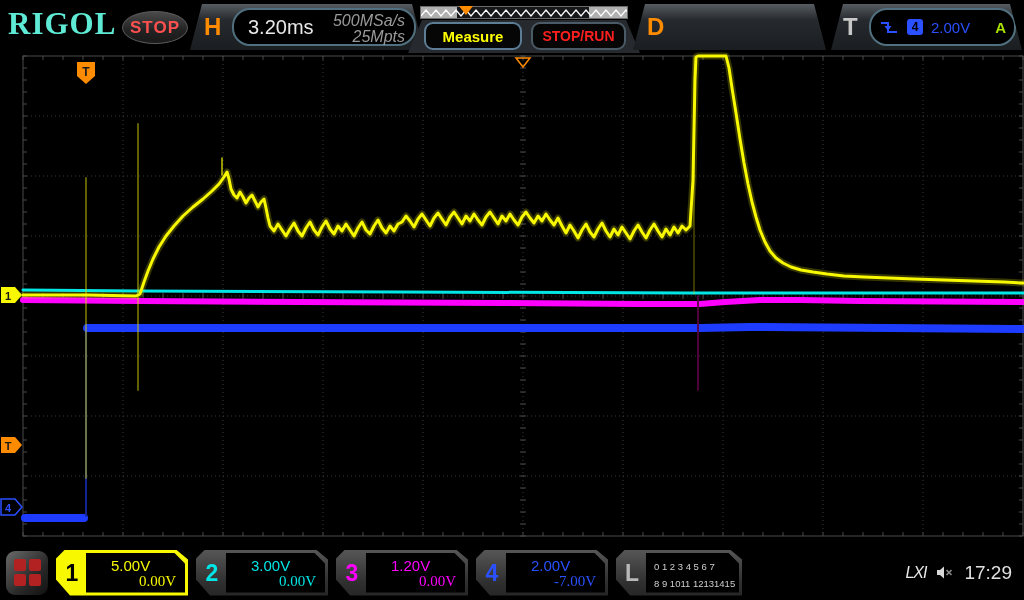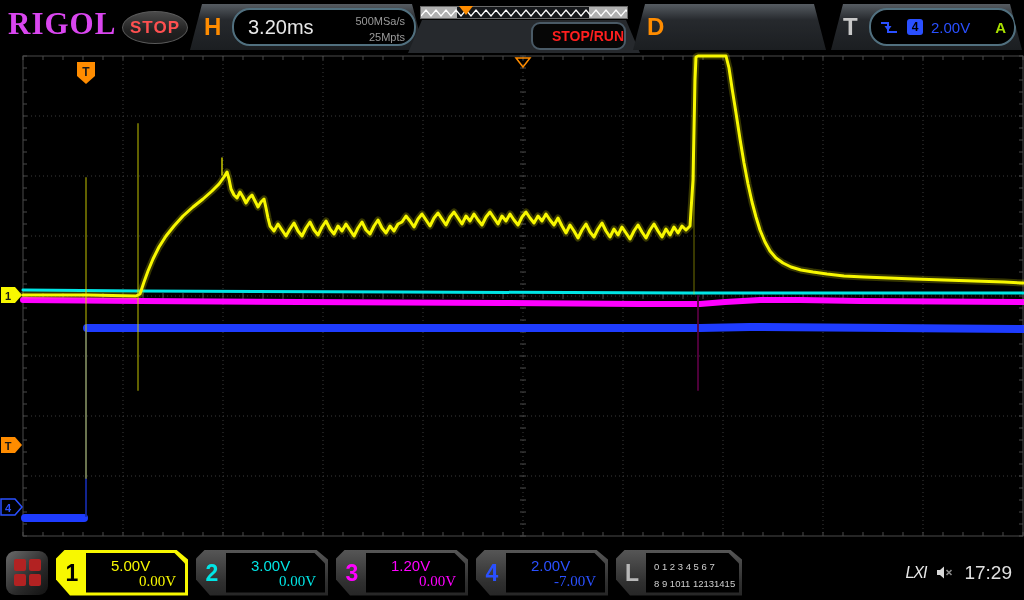--- a/index.html
+++ b/index.html
@@ -1,35 +1,35 @@
 <!DOCTYPE html>
 <html><head>
 <meta charset="utf-8">
 <style>
   html,body{margin:0;padding:0;background:#000;}
   #screen{position:relative;width:1024px;height:600px;background:#000;overflow:hidden;
           font-family:"Liberation Sans",sans-serif;-webkit-font-smoothing:antialiased;}
   
   #topbar{position:absolute;left:0;top:0;width:1024px;height:54px;background:#000;}
   #logo{position:absolute;left:8px;top:6px;font-family:"Liberation Serif",serif;
-        font-weight:bold;font-size:31px;color:#d946ef;letter-spacing:1px;}
+        font-weight:bold;font-size:31px;color:#5eead4;letter-spacing:1px;}
   #stop-badge{position:absolute;left:122px;top:11px;width:64px;height:31px;border-radius:50%;
         background:linear-gradient(180deg,#4a4a4a,#222 60%,#1a1a1a);border:1px solid #5a5a5a;
         display:flex;align-items:center;justify-content:center;}
   #stop-badge span{color:#ff5050;font-weight:bold;font-size:17px;letter-spacing:1px;}
   .tb-panel{position:absolute;top:4px;height:46px;background:linear-gradient(180deg,#565c62,#26292d 35%,#1b1e21);}
   .tb-slant{clip-path:polygon(12px 0,calc(100% - 12px) 0,100% 100%,0 100%);}
   .tb-letter{position:absolute;top:50%;transform:translateY(-50%);font-weight:bold;font-size:24px;}
   .tb-box{position:absolute;top:4px;bottom:4px;background:#000;border:2px solid #51707f;
           border-radius:18px;box-shadow:inset 0 0 0 1px #000;}
   #h-panel{left:190px;width:234px;}
   #h-panel .tb-letter{left:14px;color:#ff8c00;}
   #h-box{left:42px;right:8px;}
   #h-scale{position:absolute;left:14px;top:50%;transform:translateY(-50%);color:#e8e8e8;font-size:20px;}
-  #h-rate{position:absolute;right:9px;top:3px;text-align:right;color:#9a9a9a;font-size:11px;line-height:16px;}
+  #h-rate{position:absolute;right:9px;top:3px;text-align:right;color:#9a9a9a;font-size:16px;line-height:16px;font-style:italic;}
   #d-panel{left:633px;width:193px;}
   #d-panel .tb-letter{left:14px;color:#ff8c00;}
   #d-box{left:42px;right:8px;}
   #d-value{position:absolute;left:16px;top:50%;transform:translateY(-50%);color:#e8e8e8;font-size:20px;}
   #t-panel{left:831px;width:191px;}
   #t-panel .tb-letter{left:12px;color:#c8c8c8;}
   #t-box{left:38px;right:6px;display:flex;align-items:center;gap:8px;padding:0 8px;}
   #t-badge{width:16px;height:16px;background:#2a50ff;border-radius:3px;color:#000;
            font-weight:bold;font-size:12px;display:flex;align-items:center;justify-content:center;}
   #t-level{color:#2a50ff;font-size:15px;}
@@ -40,21 +40,21 @@
   .mem-cap{position:absolute;top:0;bottom:0;background:#b0b0b0;}
   #mem-cap-l{left:0;width:36px;} #mem-cap-r{right:0;width:38px;}
   #mem-zigzag{position:absolute;inset:0;}
   #mem-pointer{position:absolute;left:38px;top:-1px;width:0;height:0;
           border-left:7px solid transparent;border-right:7px solid transparent;border-top:9px solid #ff8c00;}
   #menu-backdrop{position:absolute;left:408px;top:20px;width:232px;height:33px;background:#26292d;
           clip-path:polygon(14px 0,calc(100% - 14px) 0,100% 100%,0 100%);}
   .tb-btn{position:absolute;top:22px;height:28px;background:#060606;border:2px solid #5d7d96;
           border-radius:9px;box-sizing:border-box;display:flex;align-items:center;justify-content:center;cursor:pointer;}
   #measure-btn{left:424px;width:98px;} #measure-btn span{color:#ffff00;font-weight:bold;font-size:15px;}
-  #stoprun-btn{left:531px;width:95px;border-color:#4a5a66;justify-content:flex-end;} #stoprun-btn span{color:#ff1f1f;font-weight:bold;font-size:14px;}
+  #stoprun-btn{left:531px;width:95px;border-color:#4a5a66;} #stoprun-btn span{color:#ff1f1f;font-weight:bold;font-size:14px;}
   
   #scope-svg{position:absolute;left:0;top:0;}
   
   #bottombar{position:absolute;left:0;top:545px;width:1024px;height:55px;background:#000;
              display:flex;align-items:center;gap:8px;padding:0 6px;box-sizing:border-box;}
   #menu-icon{width:42px;height:44px;border-radius:9px;background:linear-gradient(135deg,#6a6a6a,#2a2a2a 60%,#111);
              display:grid;grid-template-columns:12px 12px;grid-template-rows:12px 12px;gap:3px;
              align-content:center;justify-content:center;cursor:pointer;}
   #menu-icon i{background:#b22222;border-radius:2px;}
   .ch-tab{position:relative;width:132px;height:46px;flex:0 0 auto;cursor:pointer;
@@ -106,20 +106,23 @@
     <div id="membar">
       <div id="mem-cap-l" class="mem-cap"></div>
       <div id="mem-cap-r" class="mem-cap"></div>
       <svg id="mem-zigzag" width="206" height="11">
           <path d="M0,9 L5,3 L10,9 L15,3 L20,9 L25,3 L30,9 L35,3 L40,9 L45,3 L50,9 L55,3 L60,9 L65,3 L70,9 L75,3 L80,9 L85,3 L90,9 L95,3 L100,9 L105,3 L110,9 L115,3 L120,9 L125,3 L130,9 L135,3 L140,9 L145,3 L150,9 L155,3 L160,9 L165,3 L170,9 L175,3 L180,9 L185,3 L190,9 L195,3 L200,9 L205,3 L210,9" fill="none" stroke="#ffffff" stroke-width="1.2"></path>
         </svg>
       <div id="mem-pointer"></div>
     </div>
 
     <div id="menu-backdrop"></div>
+    <div id="measure-btn" class="tb-btn">
+      <span>Measure</span>
+    </div>
     <div id="stoprun-btn" class="tb-btn">
       <span>STOP/RUN</span>
     </div>
 
     <div id="d-panel" class="tb-panel tb-slant">
       <div class="tb-letter">D</div>
     </div>
 
     <div id="t-panel" class="tb-panel tb-slant">
       <div class="tb-letter">T</div>

